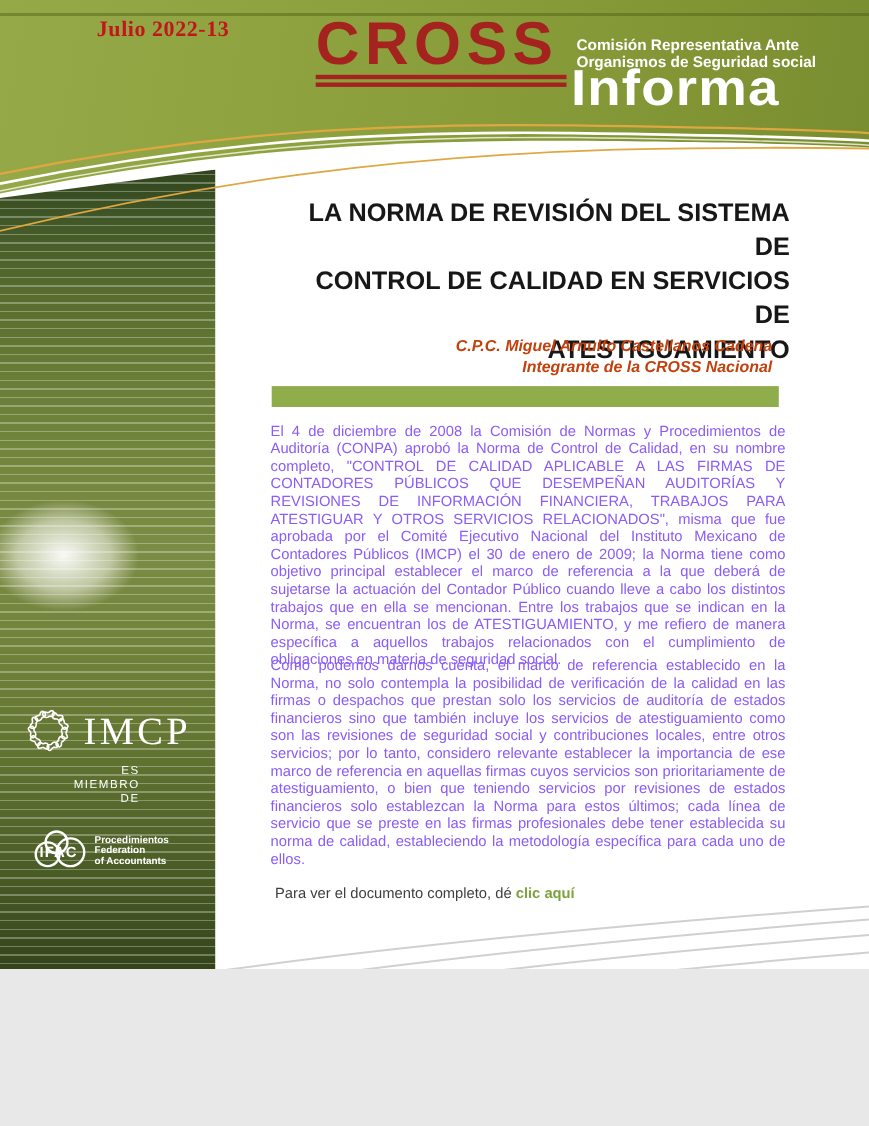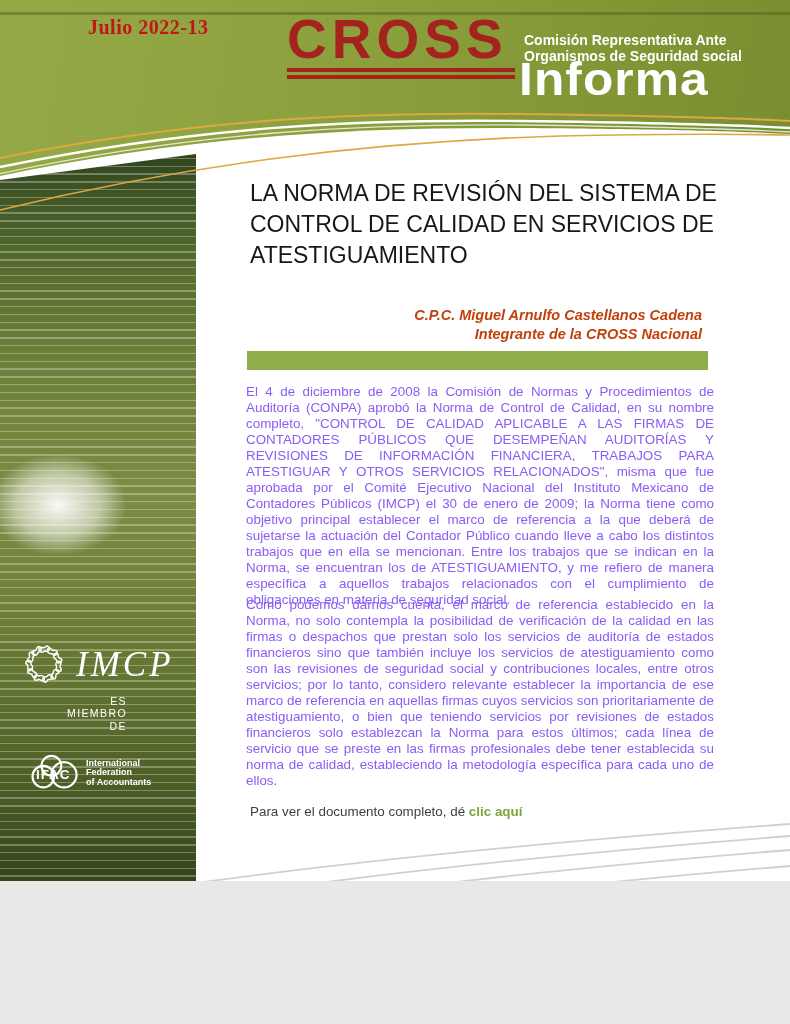--- a/index.html
+++ b/index.html
@@ -48,34 +48,34 @@
       radial-gradient(ellipse 95px 70px at 58px 355px, rgba(255,255,255,.95) 0%, rgba(248,248,240,.55) 45%, rgba(255,255,255,0) 72%),
       repeating-linear-gradient(180deg, rgba(255,255,255,.30) 0px, rgba(255,255,255,.30) 1.3px, rgba(255,255,255,0) 1.3px, rgba(255,255,255,0) 7.8px),
       linear-gradient(180deg,
         #2f421c 0%, #3f5526 5%, #566b2d 13%, #697d36 22%, #75873f 32%,
         #7b8d45 40%, #6f8138 52%, #5f7230 62%, #4d5f27 72%, #38481d 82%,
         #24300f 90%, #101806 100%);
   }
   .imcp-logo{position:absolute;left:20px;top:640px;z-index:5;display:flex;align-items:center;}
   .imcp-wordmark{
     font-family:"Liberation Serif",serif;font-size:35px;color:#ffffff;
-    letter-spacing:3px;margin-left:8px;line-height:1;font-style:italic;
+    letter-spacing:3px;margin-left:8px;line-height:1;
   }
   .membership{
     position:absolute;left:67px;top:695px;z-index:5;
     font-size:10.5px;line-height:12.4px;letter-spacing:1.4px;color:#ffffff;text-align:right;
   }
   .ifac-logo{position:absolute;left:28px;top:750px;z-index:5;display:flex;align-items:center;}
   .ifac-name{
     font-size:9px;font-weight:bold;line-height:9.6px;color:#ffffff;margin-left:4px;
   }
   
   .article-title{
     position:absolute;left:250px;top:178px;width:468px;z-index:5;
-    text-align:left;font-weight:normal;font-size:23px;line-height:31px;color:#171717;
+    text-align:right;font-weight:bold;font-size:23px;line-height:31px;color:#171717;
   }
   .byline{
     position:absolute;left:246px;top:306px;width:456px;z-index:5;
     text-align:right;font-style:italic;font-weight:bold;
     font-size:14.5px;line-height:19px;color:#c2410c;
   }
   .divider-bar{
     position:absolute;left:247px;top:351px;width:461px;height:19px;z-index:5;
     background:#8fad4b;
   }
@@ -150,21 +150,21 @@
   </div>
 
   <div class="ifac-logo">
     <svg width="54" height="46" viewBox="0 0 60 46">
       <circle cx="17" cy="27" r="12" fill="none" stroke="#ffffff" stroke-width="2.4"></circle>
       <circle cx="40" cy="25" r="14" fill="none" stroke="#ffffff" stroke-width="2.4"></circle>
       <circle cx="26" cy="15" r="11" fill="none" stroke="#ffffff" stroke-width="2.4"></circle>
       <text x="28" y="30" text-anchor="middle" fill="#ffffff" font-family="Liberation Sans, sans-serif" font-size="15" font-weight="bold" letter-spacing="1">IFAC</text>
     </svg>
     <div class="ifac-name">
-      <div>International</div>
+      <div>Procedimientos</div>
       <div>Federation</div>
       <div>of Accountants</div>
     </div>
   </div>
 
   <div class="article-title">
     <div>LA NORMA DE REVISIÓN DEL SISTEMA DE</div>
     <div>CONTROL DE CALIDAD EN SERVICIOS DE</div>
     <div>ATESTIGUAMIENTO</div>
   </div>

